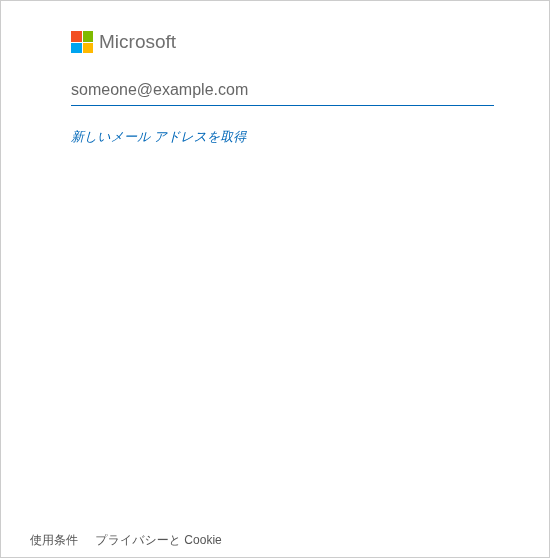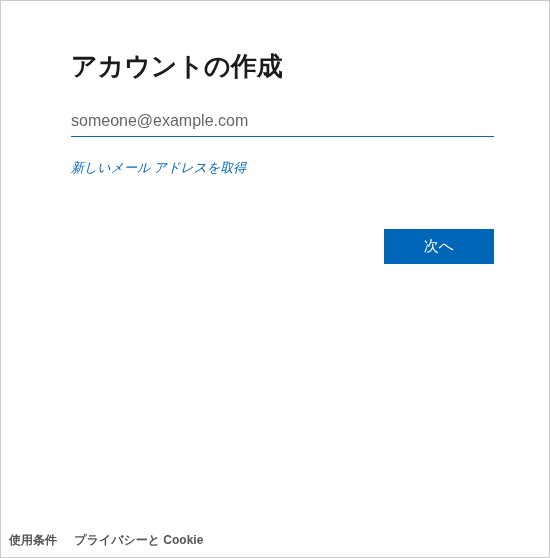--- a/index.html
+++ b/index.html
@@ -78,44 +78,48 @@
       color: #fff;
       border: none;
       font-size: 15px;
       padding: 8px 38px;
       cursor: pointer;
       min-width: 110px;
     }
     .footer {
       position: absolute;
       bottom: 8px;
-      left: 8px;
+      left: 29px;
       font-size: 12px;
       color: #555;
-      font-weight: bold;
     }
     .footer a {
       color: #555;
       text-decoration: none;
       margin-right: 14px;
       cursor: pointer;
     }
   </style>
 </head>
 <body>
 
 <div class="container">
+  <div class="logo-row">
+    <div class="ms-logo">
+      <div class="sq1"></div>
+      <div class="sq2"></div>
+      <div class="sq3"></div>
+      <div class="sq4"></div>
+    </div>
+    <span class="logo-text">Microsoft</span>
+  </div>
 
-  <h1 class="title">アカウントの作成</h1>
 
   <input type="email" class="email-input" placeholder="someone@example.com" style="">
 
   <a class="new-email-link">新しいメール アドレスを取得</a>
 
-  <div class="button-row">
-    <button class="next-button">次へ</button>
-  </div>
 </div>
 
 <div class="footer">
   <a>使用条件</a>
   <a>プライバシーと Cookie</a>
 </div>
 
 </body></html>

